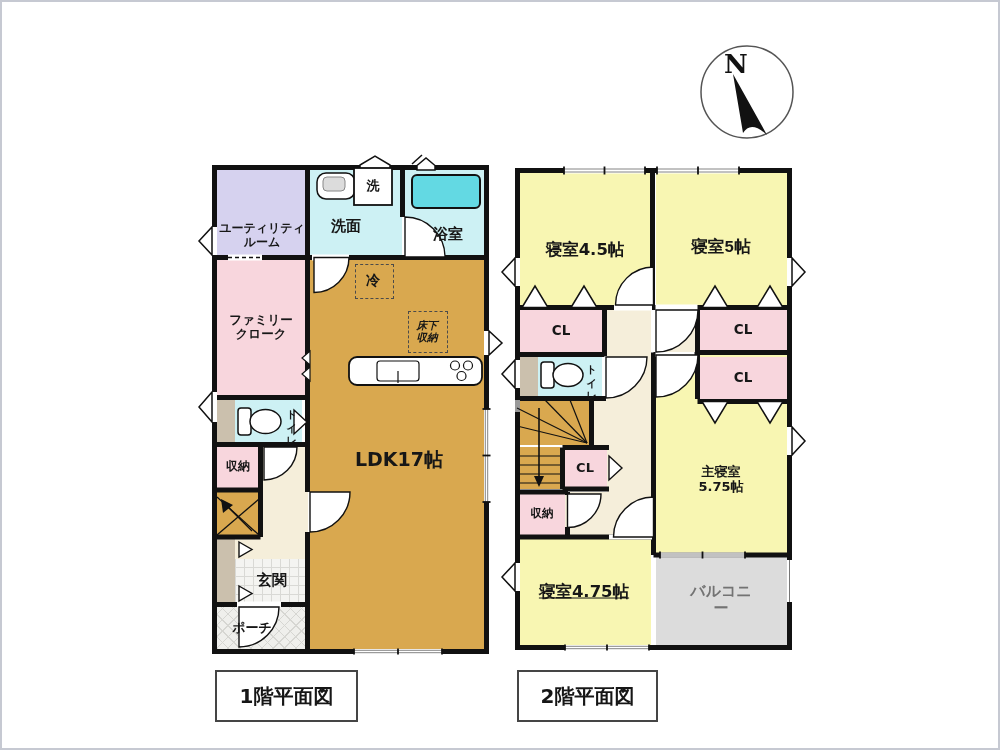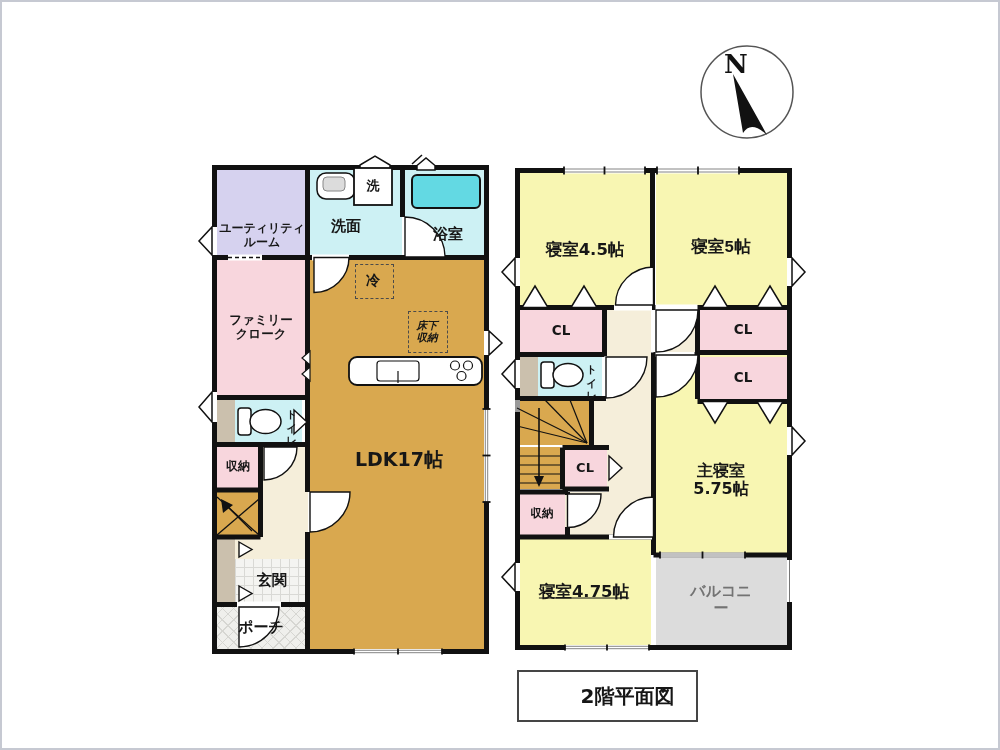--- a/index.html
+++ b/index.html
@@ -154,21 +154,21 @@
     <div class="lbl" style="left:236px;top:70px;font-size:15px;">浴室</div>
     <div class="lbl" style="left:161px;top:115px;font-size:14px;">冷</div>
     <div class="lbl" style="left:49px;top:162px;font-size:12.5px;">ファミリー
 クローク</div>
     <div class="lbl" style="left:215px;top:166px;font-size:10.5px;font-style:italic;">床下
 収納</div>
     <div class="lbl" style="left:187px;top:295px;font-size:19px;">LDK17帖</div>
     <div class="lbl vert" style="left:80px;top:257px;font-size:10.5px;">トイレ</div>
     <div class="lbl" style="left:26px;top:302px;font-size:12px;">収納</div>
     <div class="lbl" style="left:60px;top:416px;font-size:15px;">玄関</div>
-    <div class="lbl" style="left:49px;top:463px;font-size:15px;">ポーチ</div>
+    <div class="lbl" style="left:40px;top:463px;font-size:13px;">ポーチ</div>
   </div>
 
   <div class="floor" style="left:513px;top:166px;width:277px;height:482px;">
     <div class="room c-yellow" style="left:5px;top:5px;width:131px;height:132px;"></div>
     <div class="room c-yellow" style="left:141px;top:5px;width:131px;height:132px;"></div>
     <div class="room c-yellow" style="left:141px;top:142px;width:131px;height:245px;"></div>
     <div class="room c-cream" style="left:141px;top:142px;width:41px;height:42px;"></div>
     <div class="room c-pink" style="left:185px;top:142px;width:87px;height:40px;"></div>
     <div class="room c-pink" style="left:185px;top:189px;width:87px;height:42px;"></div>
     <div class="room c-pink" style="left:5px;top:142px;width:82px;height:42px;"></div>
@@ -298,30 +298,33 @@
     </svg>
 
     <div class="lbl" style="left:70px;top:82px;font-size:16.5px;">寝室4.5帖</div>
     <div class="lbl" style="left:206px;top:80px;font-size:16.5px;font-family:Liberation Mono, monospace;">寝室5帖</div>
     <div class="lbl" style="left:46px;top:163px;font-size:13.5px;">CL</div>
     <div class="lbl" style="left:228px;top:162px;font-size:13.5px;">CL</div>
     <div class="lbl" style="left:228px;top:210px;font-size:13.5px;">CL</div>
     <div class="lbl vert" style="left:77px;top:209px;font-size:10.5px;">トイレ</div>
     <div class="lbl" style="left:70px;top:300px;font-size:13px;">CL</div>
     <div class="lbl" style="left:27px;top:346px;font-size:11.5px;">収納</div>
-    <div class="lbl" style="left:206px;top:312px;font-size:16px;">主寝室5.75帖</div>
+    <div class="lbl" style="left:206px;top:312px;font-size:13px;">主寝室5.75帖</div>
     <div class="lbl" style="left:69px;top:424px;font-size:16.5px;text-decoration:underline;">寝室4.75帖</div>
     <div class="lbl" style="left:206px;top:432px;font-size:15px;color:#737373;">バルコニー</div>
   </div>
 
   <div class="compass" style="left:695px;top:40px;width:100px;height:100px;">
     <svg width="100" height="100" viewBox="0 0 100 100">
       <circle cx="50" cy="50" r="46" fill="#fff" stroke="#555" stroke-width="1.5"></circle>
       <path d="M 36,32 L 70,93 Q 54,78 46,91 Z" fill="#111"></path>
       <text x="27" y="31" font-size="26" font-weight="bold" fill="#111" font-family="DejaVu Serif, serif">N</text>
     </svg>
   </div>
 
-  <div class="titlebox" style="left:515px;top:668px;width:137px;height:48px;padding-left:40px;">
+  <div class="titlebox" style="left:213px;top:668px;width:139px;height:48px;">
+    <span>1階平面図</span>
+  </div>
+  <div class="titlebox" style="left:515px;top:668px;width:137px;height:48px;">
     <span>2階平面図</span>
   </div>
 
 </div>
 
 </body></html>

